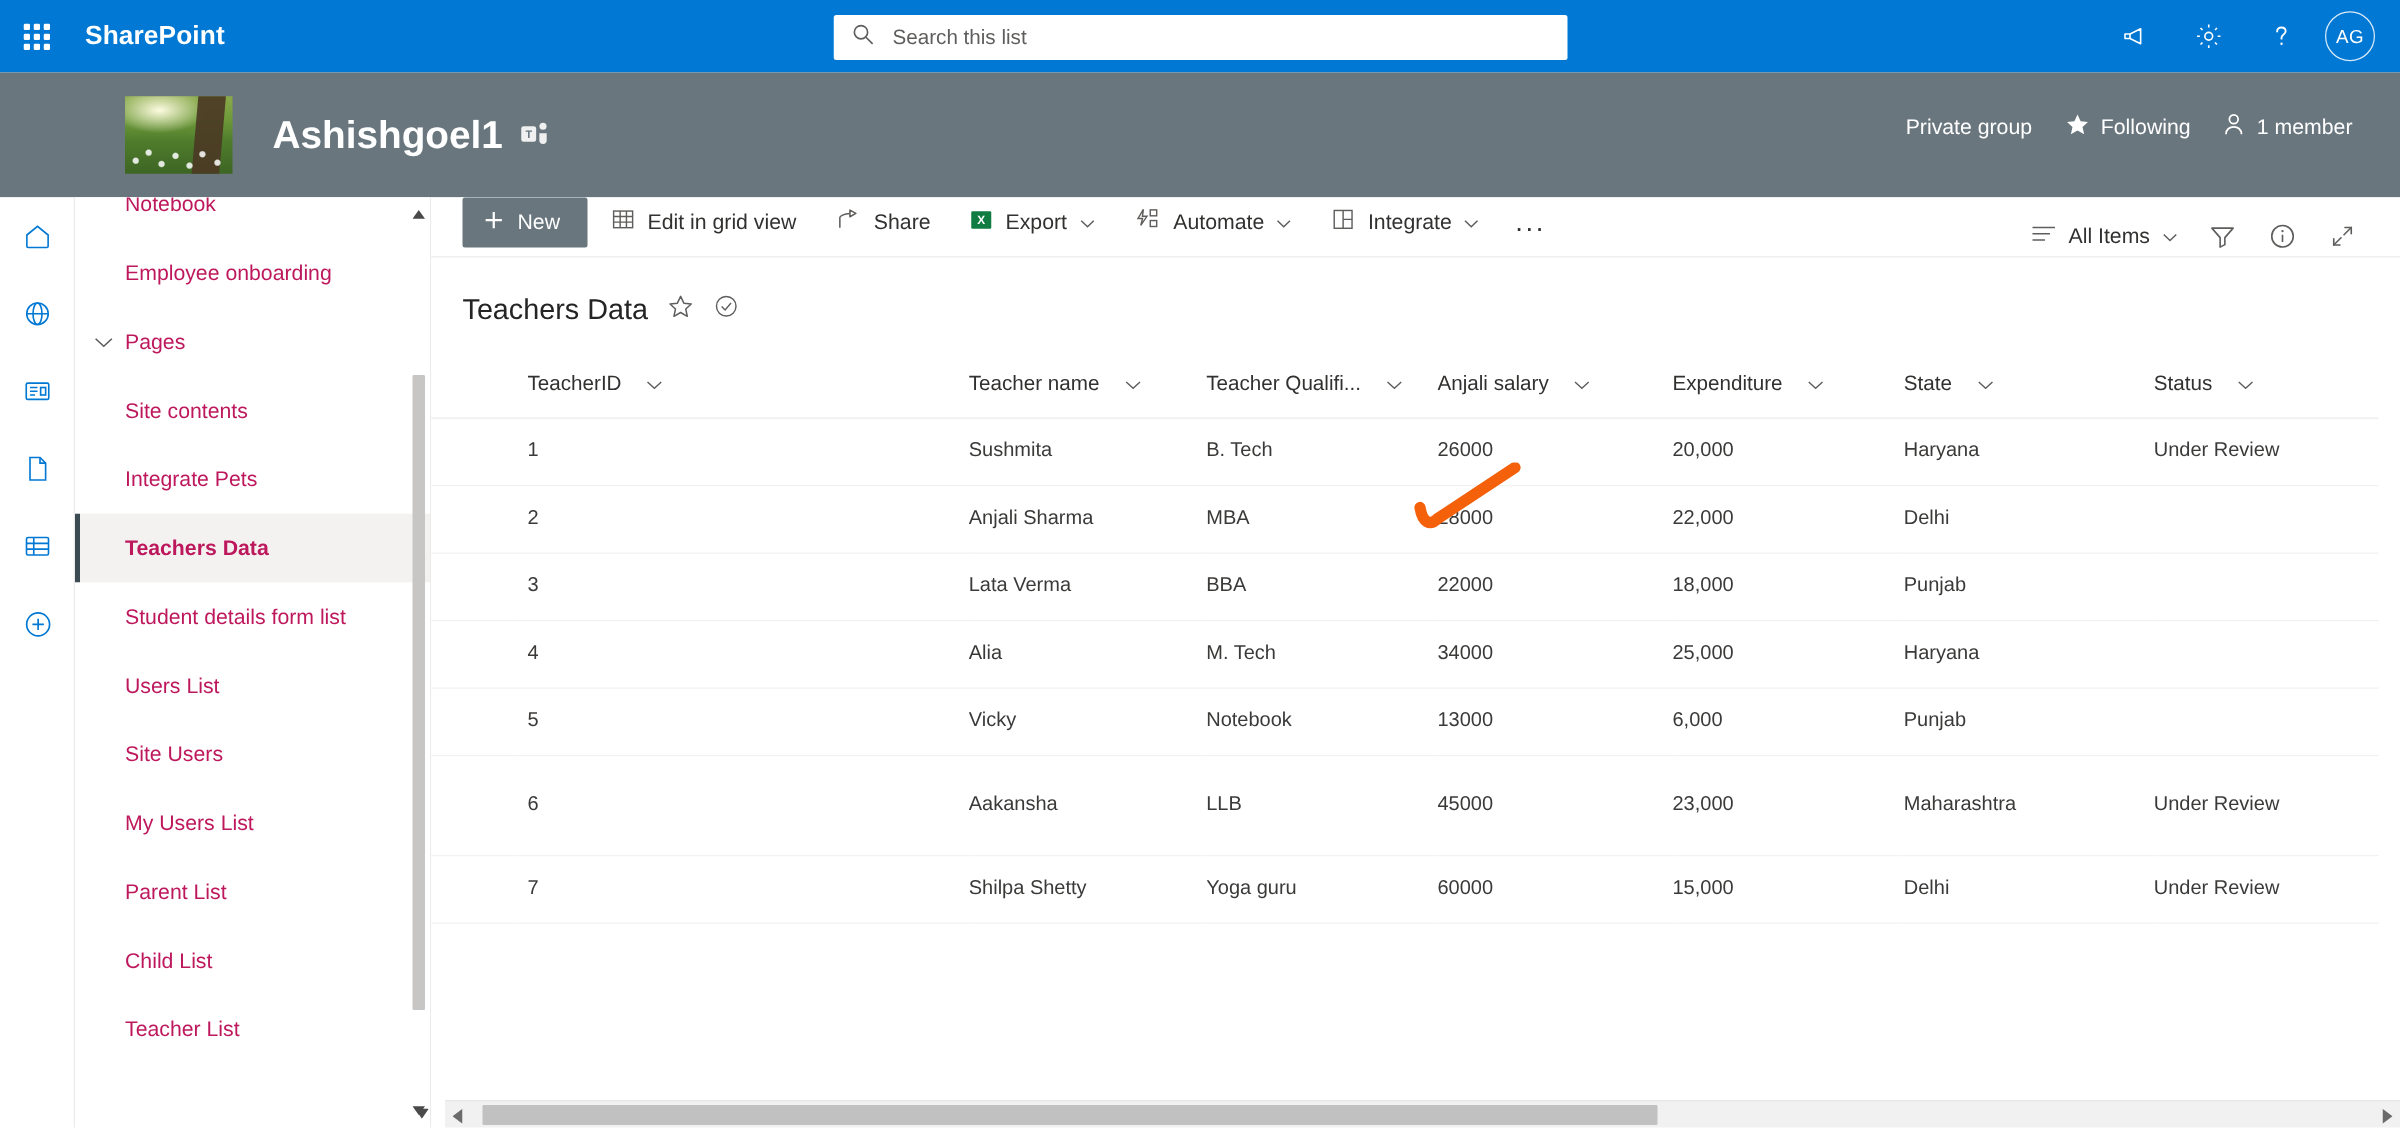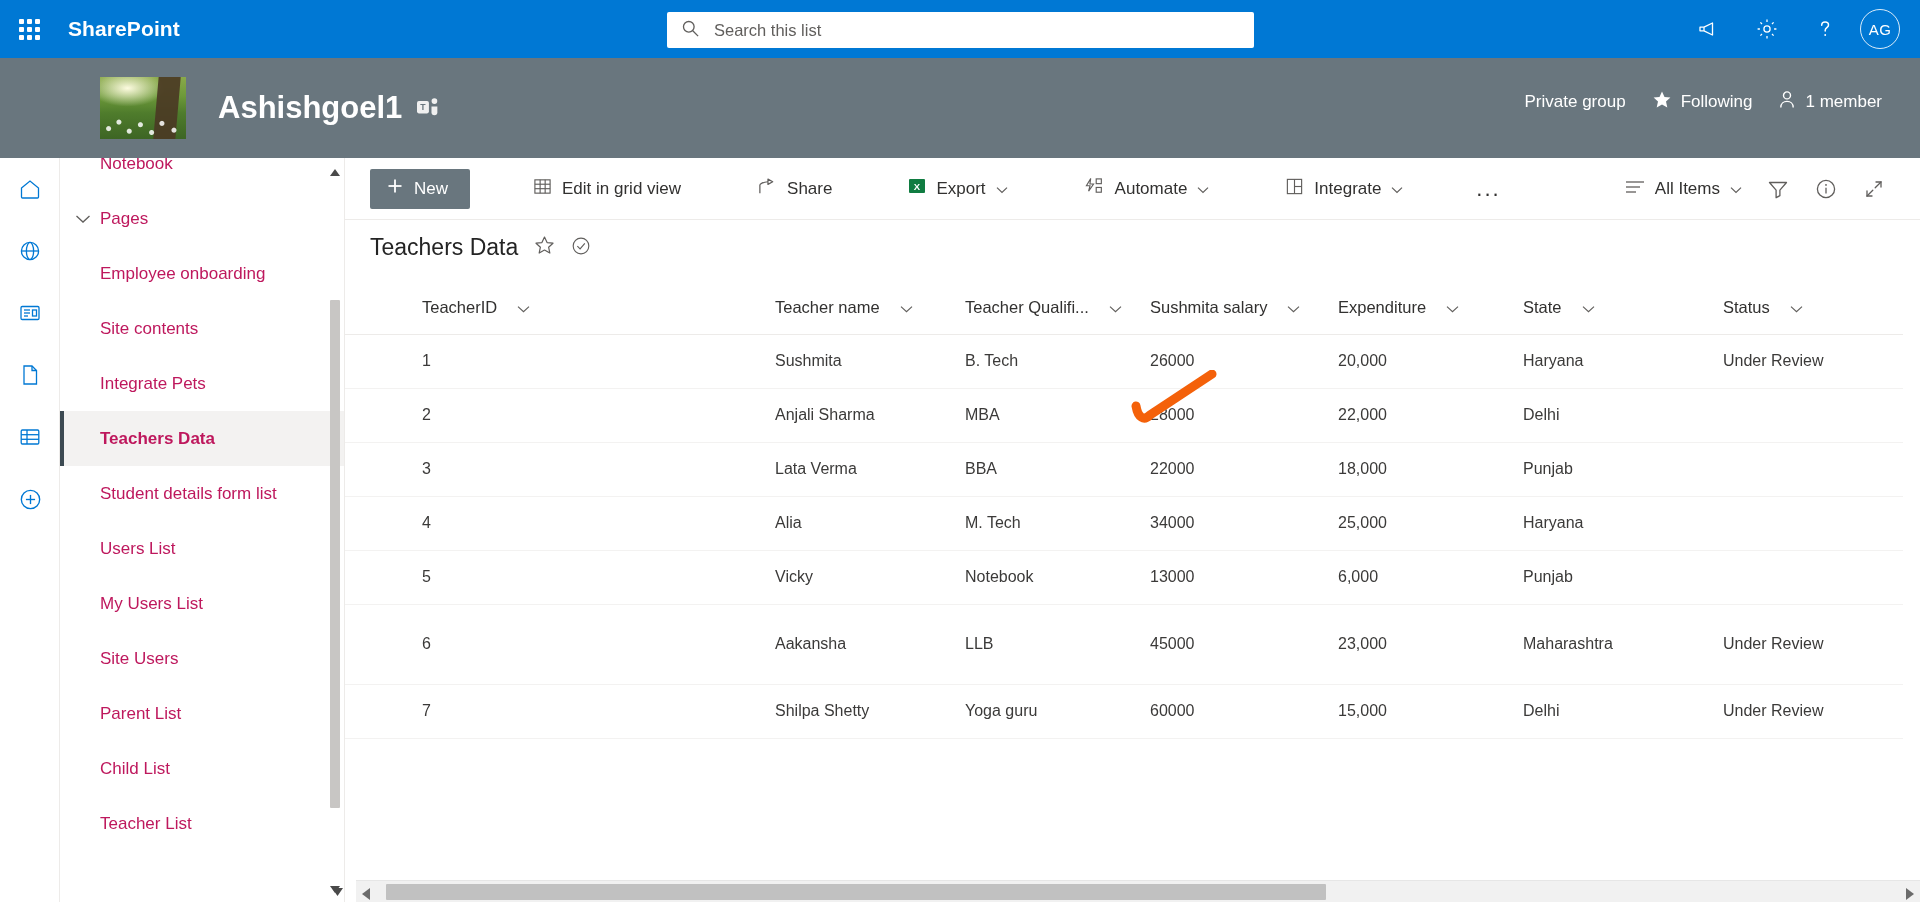--- a/index.html
+++ b/index.html
@@ -163,25 +163,24 @@
 
   
   .main {
     position: absolute; left: 345px; top: 0;
     width: 1575px; height: 744px; background: #fff;
   }
 
   
   .cmdbar {
     position: absolute; top: 0; left: 0;
-    width: 1575px; height: 62px;
-    display: flex; align-items: center;
+    width: 1575px; height: 48px;
+    display: flex; 
     border-bottom: 1px solid #edebe9;
     padding-left: 25px;
-    gap: 44px;
   }
   .cmd-new {
     height: 40px; background: #69767e; color: #fff;
     display: flex; align-items: center; gap: 10px;
     padding: 0 22px 0 16px; border-radius: 2px;
     font-size: 17px; cursor: pointer; border: 0;
     font-family: "Liberation Sans", sans-serif;
   }
   .cmd-btn {
     height: 40px; display: flex; align-items: center; gap: 10px;
@@ -419,48 +418,48 @@
       </svg>
     </div>
   </div>
 
   <div class="leftnav">
     <div class="nav-list" id="nav-list">
         <div class="nav-item">
           <span>Notebook</span>
         </div>
         <div class="nav-item">
+          <span>Employee onboarding</span>
+        </div>
+        <div class="nav-item">
           <span class="chev"><svg width="16" height="10" viewBox="0 0 16 10" fill="none" stroke="#605e5c" stroke-width="1.3">
               <path d="M1.5 2 8 8 14.5 2"></path>
             </svg></span>
           <span>Pages</span>
         </div>
         <div class="nav-item">
-          <span>Employee onboarding</span>
-        </div>
-        <div class="nav-item">
           <span>Site contents</span>
         </div>
         <div class="nav-item">
           <span>Integrate Pets</span>
         </div>
         <div class="nav-item selected">
           <span>Teachers Data</span>
         </div>
         <div class="nav-item">
           <span>Student details form list</span>
         </div>
         <div class="nav-item">
           <span>Users List</span>
         </div>
         <div class="nav-item">
+          <span>Site Users</span>
+        </div>
+        <div class="nav-item">
           <span>My Users List</span>
-        </div>
-        <div class="nav-item">
-          <span>Site Users</span>
         </div>
         <div class="nav-item">
           <span>Parent List</span>
         </div>
         <div class="nav-item">
           <span>Child List</span>
         </div>
         <div class="nav-item">
           <span>Teacher List</span>
         </div>
@@ -643,21 +642,21 @@
               <th class="c3">
                 <div class="thwrap">
                   <span>Teacher Qualifi...</span>
                   <span><svg width="13" height="8" viewBox="0 0 13 8" fill="none" stroke="#605e5c" stroke-width="1.15">
                       <path d="M1 1.6 6.5 6.6 12 1.6"></path>
                     </svg></span>
                 </div>
               </th>
               <th class="c4">
                 <div class="thwrap">
-                  <span>Sushmita salary</span>
+                  <span>Anjali salary</span>
                   <span><svg width="13" height="8" viewBox="0 0 13 8" fill="none" stroke="#605e5c" stroke-width="1.15">
                       <path d="M1 1.6 6.5 6.6 12 1.6"></path>
                     </svg></span>
                 </div>
               </th>
               <th class="c5">
                 <div class="thwrap">
                   <span>Expenditure</span>
                   <span><svg width="13" height="8" viewBox="0 0 13 8" fill="none" stroke="#605e5c" stroke-width="1.15">
                       <path d="M1 1.6 6.5 6.6 12 1.6"></path>

